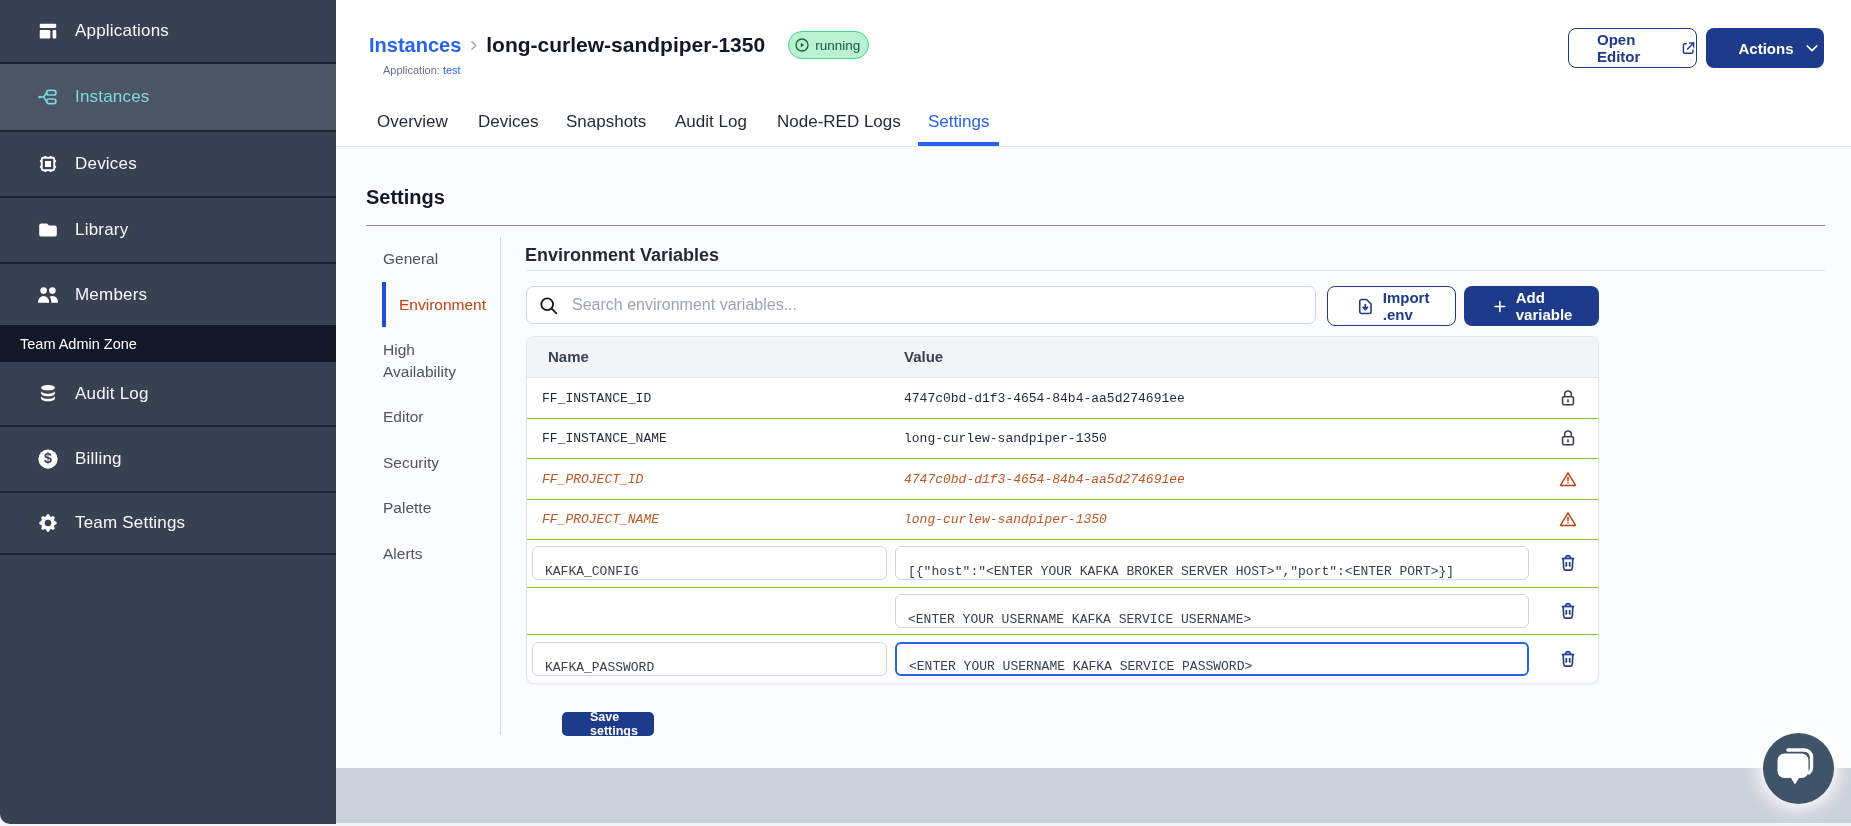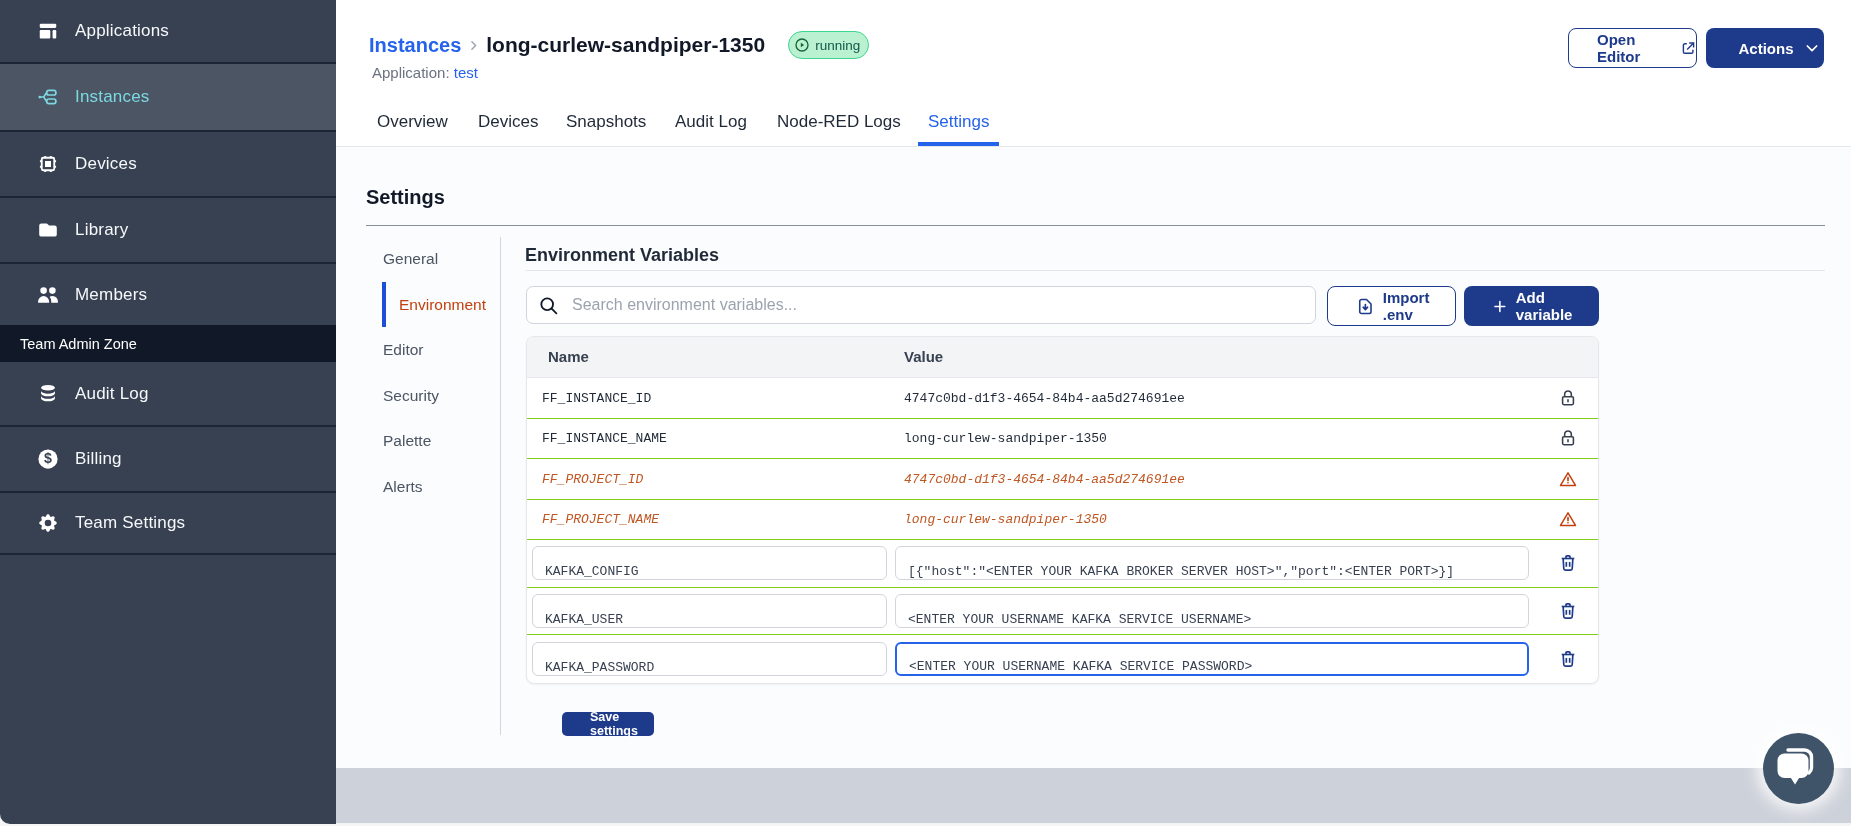--- a/index.html
+++ b/index.html
@@ -20,21 +20,21 @@
   
   #header { position:absolute; left:336px; top:0; width:1515px; height:147px;
     background:#ffffff; border-bottom:1px solid #e5e7eb; }
   #crumbs { position:absolute; left:33px; top:31px; display:flex; align-items:center; }
   #crumbs .bc { color:#2563eb; font-weight:bold; font-size:20px; }
   #crumbs .sep { margin:0 6px; }
   #crumbs .name { color:#111827; font-weight:bold; font-size:21px; }
   #badge { margin-left:23px; height:28px; padding:0 8px 0 5px; display:flex; align-items:center;
     background:#b9f1d1; border:1.5px solid #3fd68f; border-radius:14px; }
   #badge span { color:#14584a; font-size:13.5px; margin-left:5px; }
-  #appline { position:absolute; left:36px; top:64px; font-size:15px; color:#6b7280; }
+  #appline { position:absolute; left:47px; top:64px; font-size:11px; color:#6b7280; }
   #appline a { color:#2563eb; text-decoration:none; }
   .tab { position:absolute; bottom:0; padding:0 10px; font-size:17px; color:#1f2937; line-height:40px;
     border-bottom:4px solid transparent; }
   .tab.active { color:#2563eb; border-bottom:4px solid #2563eb; }
   #hbuttons { position:absolute; right:27px; top:28px; display:flex; }
   .btn { display:flex; align-items:center; justify-content:center; border-radius:8px;
     font-weight:bold; font-size:15px;padding-left:28px; }
   #openEditor { width:129px; height:40px; border:1px solid #1e3a8a; color:#1e3a8a; background:#fff; }
   #actions { width:118px; height:40px; background:#1e3a8a; color:#fff; margin-left:9px; }
 
@@ -203,20 +203,21 @@
     </div>
   </div>
 </div>
 
 <div id="content">
   <div id="h1">Settings</div>
   <div id="rule1"></div>
   <div id="subnav">
     <div class="sn">General</div>
     <div class="sn active">Environment</div>
+    <div class="sn">High<br>Availability</div>
     <div class="sn">Editor</div>
     <div class="sn">Security</div>
     <div class="sn">Palette</div>
     <div class="sn">Alerts</div>
   </div>
   <div id="vdiv"></div>
   <div id="panel">
     <div id="h2">Environment Variables</div>
     <div id="rule2"></div>
     <div id="search">
@@ -287,23 +288,20 @@
             <span>[{"host":"&lt;ENTER YOUR KAFKA BROKER SERVER HOST&gt;","port":&lt;ENTER PORT&gt;}]</span>
           </div>
         <svg class="ricon" viewBox="0 0 24 24" fill="none" stroke="#1e3a8a" stroke-width="2">
             <path d="M4.5 6.6h15"></path>
             <path d="M9.5 6.6V4.8a1.3 1.3 0 011.3-1.3h2.4a1.3 1.3 0 011.3 1.3v1.8"></path>
             <path d="M6.2 6.6l.7 12a2 2 0 002 1.9h6.2a2 2 0 002-1.9l.7-12"></path>
             <path d="M10 10.8v5.6M14 10.8v5.6"></path>
           </svg>
       </div>
       <div class="trow big">
-        <div class="inp nm">
-            <span>KAFKA_USER</span>
-          </div>
         <div class="inp vl">
             <span>&lt;ENTER YOUR USERNAME KAFKA SERVICE USERNAME&gt;</span>
           </div>
         <svg class="ricon" viewBox="0 0 24 24" fill="none" stroke="#1e3a8a" stroke-width="2">
             <path d="M4.5 6.6h15"></path>
             <path d="M9.5 6.6V4.8a1.3 1.3 0 011.3-1.3h2.4a1.3 1.3 0 011.3 1.3v1.8"></path>
             <path d="M6.2 6.6l.7 12a2 2 0 002 1.9h6.2a2 2 0 002-1.9l.7-12"></path>
             <path d="M10 10.8v5.6M14 10.8v5.6"></path>
           </svg>
       </div>

